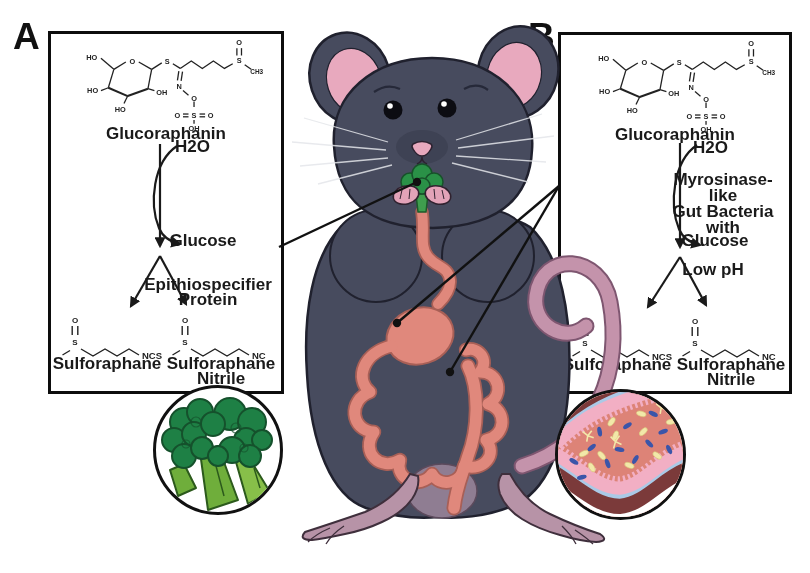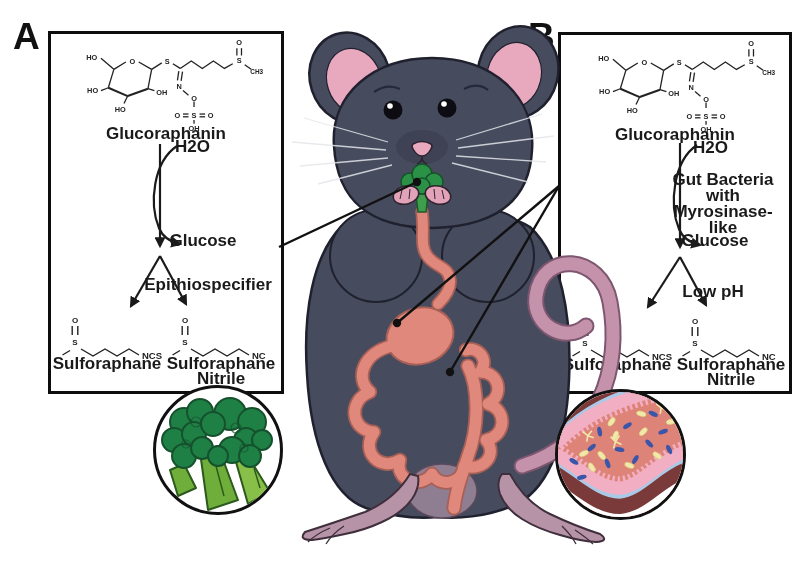--- a/index.html
+++ b/index.html
@@ -96,20 +96,21 @@
       <path class="arrow" d="M126,112 C102,128 98,170 108,194 C112,204 120,208 129,210" marker-end="url(#ah)"></path>
       <line class="arrow" x1="109" y1="222" x2="80" y2="272" marker-end="url(#ah)"></line>
       <line class="arrow" x1="109" y1="222" x2="135" y2="270" marker-end="url(#ah)"></line>
     </svg>
 
     <div class="lbl" style="left:0;width:100%;top:92px">Glucoraphanin</div>
     <div class="lbl" style="left:124px;top:105px">H2O</div>
     <div class="lbl" style="left:112px;width:80px;top:199px">Glucose</div>
     <div class="lbl multiline" style="left:92px;width:130px;top:243px">
       <div>Epithiospecifier</div>
+      <div>Protein</div>
     </div>
 
     <svg style="left:8px;top:276px;width:106px;height:54px" viewBox="0 0 106 54">
       <text class="atom" x="16" y="13" text-anchor="middle">O</text>
       <path class="bond" d="M13.2,16 L13.2,25"></path>
         <path class="bond" d="M18.8,16 L18.8,25"></path>
       <text class="atom" x="16" y="35" text-anchor="middle">S</text>
       <path class="bond" d="M3.5,45 L11,40.5"></path>
       <path class="bond" d="M22,39 L34,46 L46,39 L58,46 L70,39 L80,45"></path>
       <text class="term" x="83" y="49">NCS</text>
@@ -180,25 +181,25 @@
     <svg class="inpanel" viewBox="0 0 228 356">
       <line class="arrow" x1="119" y1="108" x2="119" y2="212" marker-end="url(#ah)"></line>
       <path class="arrow" d="M136,110 C112,126 108,170 118,194 C122,204 130,208 139,210" marker-end="url(#ah)"></path>
       <line class="arrow" x1="119" y1="222" x2="87" y2="272" marker-end="url(#ah)"></line>
       <line class="arrow" x1="119" y1="222" x2="145" y2="270" marker-end="url(#ah)"></line>
     </svg>
 
     <div class="lbl" style="left:0;width:100%;top:92px">Glucoraphanin</div>
     <div class="lbl" style="left:132px;top:105px">H2O</div>
     <div class="lbl multiline" style="left:99px;width:126px;top:137px;line-height:16px">
+      <div>Myrosinase-like</div>
       <div>Gut Bacteria with</div>
-      <div>Myrosinase-like</div>
     </div>
     <div class="lbl" style="left:114px;width:80px;top:198px">Glucose</div>
-    <div class="lbl" style="left:112px;width:80px;top:249px">Low pH</div>
+    <div class="lbl" style="left:112px;width:80px;top:227px">Low pH</div>
 
     <svg style="left:8px;top:276px;width:106px;height:54px" viewBox="0 0 106 54">
       <text class="atom" x="16" y="13" text-anchor="middle">O</text>
       <path class="bond" d="M13.2,16 L13.2,25"></path>
         <path class="bond" d="M18.8,16 L18.8,25"></path>
       <text class="atom" x="16" y="35" text-anchor="middle">S</text>
       <path class="bond" d="M3.5,45 L11,40.5"></path>
       <path class="bond" d="M22,39 L34,46 L46,39 L58,46 L70,39 L80,45"></path>
       <text class="term" x="83" y="49">NCS</text>
     </svg>

